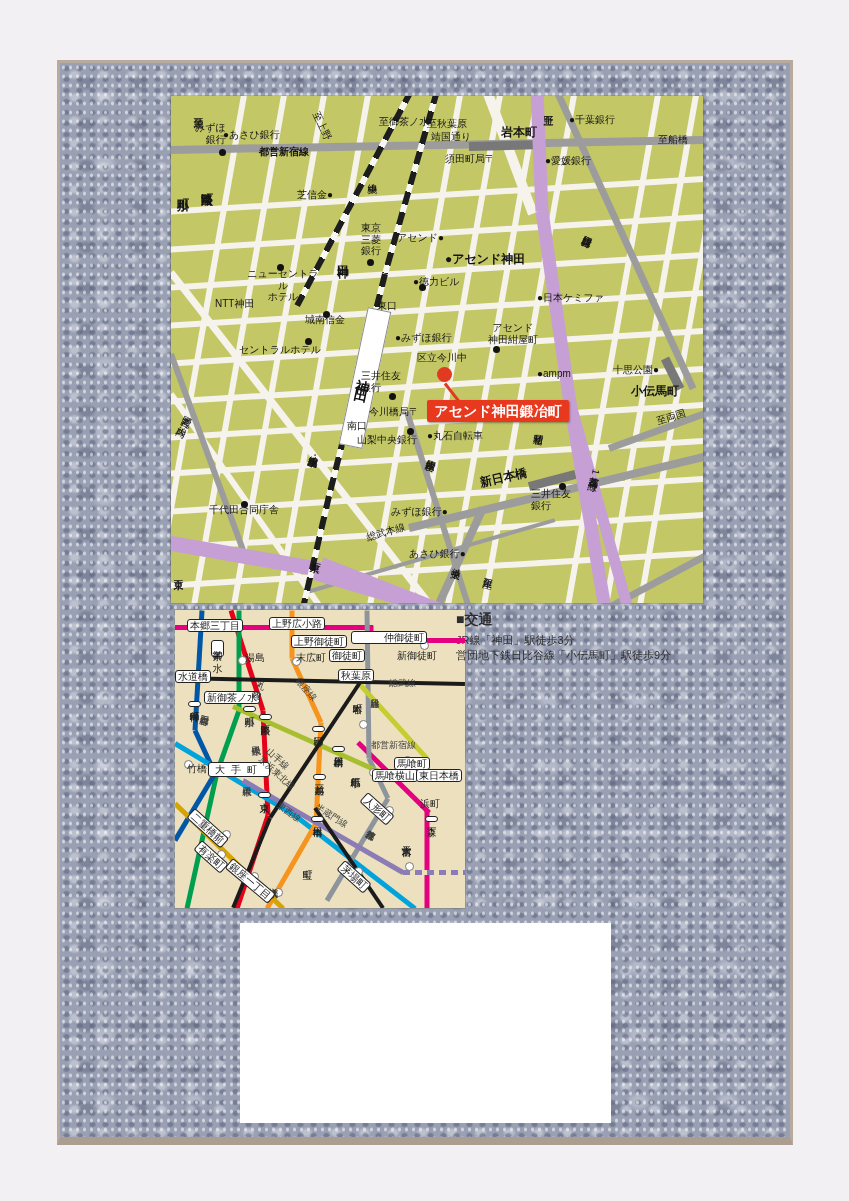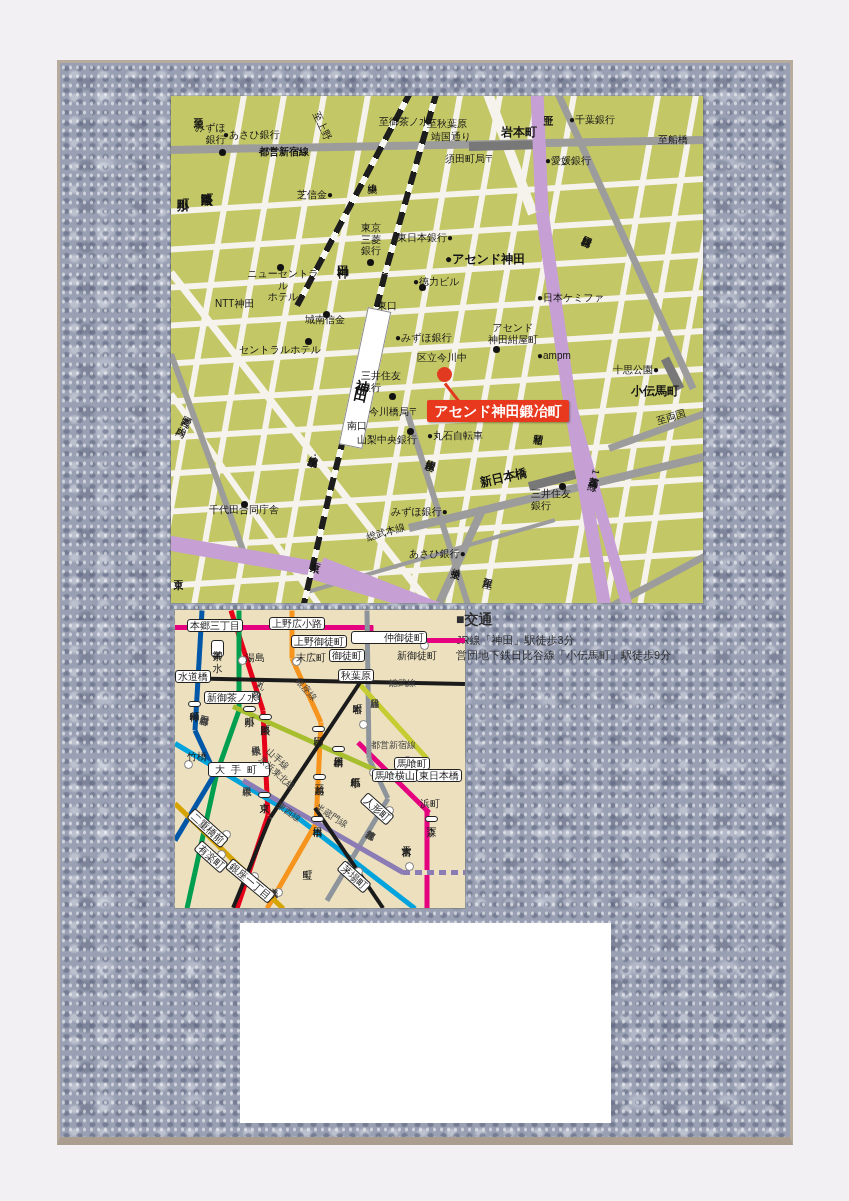--- a/index.html
+++ b/index.html
@@ -169,35 +169,35 @@
       <div class="sl" style="left: 487px; top: 38px;">至船橋</div>
       <div class="sl" style="left: 274px; top: 57px;">須田町局〒</div>
       <div class="sl" style="left: 374px; top: 59px;">●愛媛銀行</div>
       <div class="sl vert b" style="left: 6px; top: 93px; font-size: 12px;">小川町</div>
       <div class="sl vert b" style="left: 30px; top: 88px; font-size: 12px;">淡路町</div>
       <div class="sl" style="left: 126px; top: 93px;">芝信金●</div>
       <div class="sl vert" style="left: 196px; top: 80px;">中央線</div>
       <div class="sl" style="left: 190px; top: 126px;">東京
 三菱
 銀行</div>
-      <div class="sl" style="left: 226px; top: 136px;">東日本銀行●</div>
+      <div class="sl" style="left: 226px; top: 136px;">アセンド●</div>
       <div class="sl b" style="left: 274px; top: 158px; font-size: 12px;">●アセンド神田</div>
       <div class="sl" style="left: 242px; top: 180px;">●徳力ビル</div>
       <div class="sl" style="left: 366px; top: 196px;">●日本ケミファ</div>
       <div class="sl" style="left: 206px; top: 204px;">東口</div>
       <div class="sl" style="left: 134px; top: 218px;">城南信金</div>
       <div class="sl" style="left: 44px; top: 202px;">NTT神田</div>
       <div class="sl ctr" style="left: 44px; top: 172px; width: 80px;">ニューセントラル
 ホテル</div>
       <div class="sl" style="left: 68px; top: 248px;">セントラルホテル</div>
       <div class="sl vert b" style="left: 166px; top: 160px; font-size: 12px;">神田</div>
       <div class="sl" style="left: 224px; top: 236px;">●みずほ銀行</div>
       <div class="sl ctr" style="left: 282px; top: 226px; width: 64px;">アセンド
 神田紺屋町</div>
-      <div class="sl" style="left: 366px; top: 254px; text-align: center;">●ampm</div>
+      <div class="sl" style="left: 366px; top: 272px; text-align: center;">●ampm</div>
       <div class="sl" style="left: 442px; top: 268px;">十思公園●</div>
       <div class="sl b" style="left: 460px; top: 290px; font-size: 12px;">小伝馬町</div>
       <div class="sl" style="left: 246px; top: 256px;">区立今川中</div>
       <div class="sl" style="left: 176px; top: 324px;">南口</div>
       <div class="sl" style="left: 190px; top: 274px;">三井住友
 銀行</div>
       <div class="sl" style="left: 198px; top: 310px;">今川橋局〒</div>
       <div class="sl" style="left: 186px; top: 338px;">山梨中央銀行</div>
       <div class="sl" style="left: 256px; top: 334px;">●丸石自転車</div>
       <div class="sl vert" style="left: 16px; top: 312px; transform: rotate(26deg);">営団丸ノ内線</div>
@@ -294,21 +294,21 @@
       <div class="sw" style="left: 245px; top: 188px;">浜町</div>
       <div class="sw vbox" style="left: 250px; top: 206px;">森下</div>
       <div class="sw dbox" style="left: 193px; top: 182px; transform: rotate(42deg);">人形町</div>
       <div class="sw vert" style="left: 226px; top: 228px;">水天宮前</div>
       <div class="sw dbox" style="left: 170px; top: 250px; transform: rotate(42deg);">茅場町</div>
       <div class="sw vbox" style="left: 136px; top: 206px;">日本橋</div>
       <div class="sw vert" style="left: 127px; top: 252px;">宝町</div>
       <div class="sw vert" style="left: 93px; top: 270px;">京橋</div>
       <div class="sw vbox" style="left: 83px; top: 182px;">東京</div>
       <div class="sw box wide" style="left: 33px; top: 152px;">大手町</div>
-      <div class="sw" style="left: 12px; top: 141px;">竹橋</div>
+      <div class="sw" style="left: 12px; top: 153px;">竹橋</div>
       <div class="sw dbox" style="left: 20px; top: 198px; transform: rotate(42deg);">二重橋前</div>
       <div class="sw dbox" style="left: 27px; top: 230px; transform: rotate(42deg);">有楽町</div>
       <div class="sw dbox" style="left: 58px; top: 248px; transform: rotate(40deg);">銀座一丁目</div>
       <div class="sw lname vert" style="left: 84px; top: 62px; transform: rotate(20deg);">丸ノ内線</div>
       <div class="sw lname vert" style="left: 66px; top: 170px;">千代田線</div>
       <div class="sw lname vert" style="left: 26px; top: 98px; transform: rotate(12deg);">都営三田線</div>
       <div class="sw lname" style="left: 126px; top: 66px; transform: rotate(48deg);">銀座線</div>
       <div class="sw lname vert" style="left: 194px; top: 82px;">日比谷線</div>
       <div class="sw lname" style="left: 214px; top: 68px;">総武線</div>
       <div class="sw lname" style="left: 96px; top: 136px; transform: rotate(42deg);">山手線

